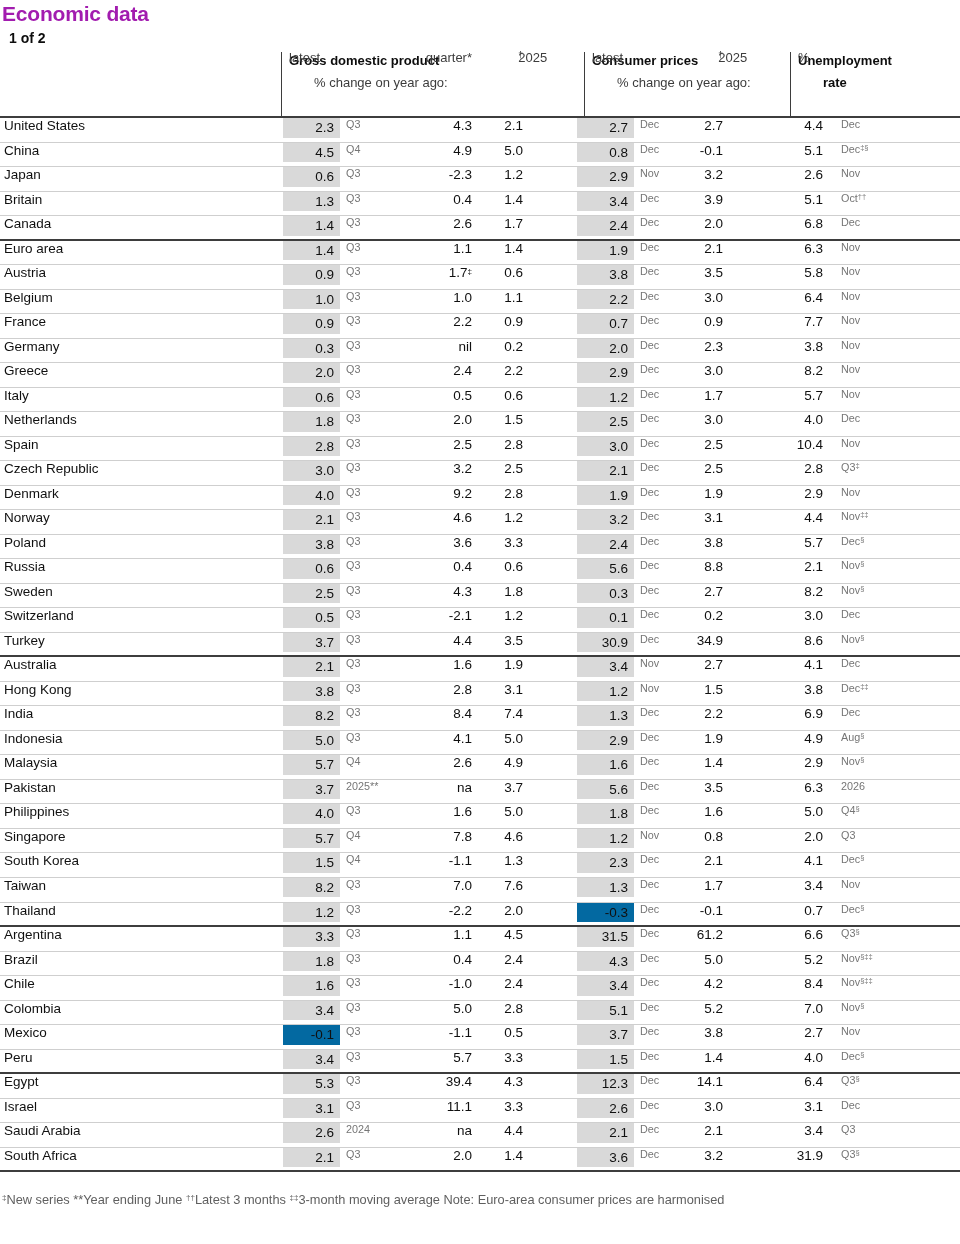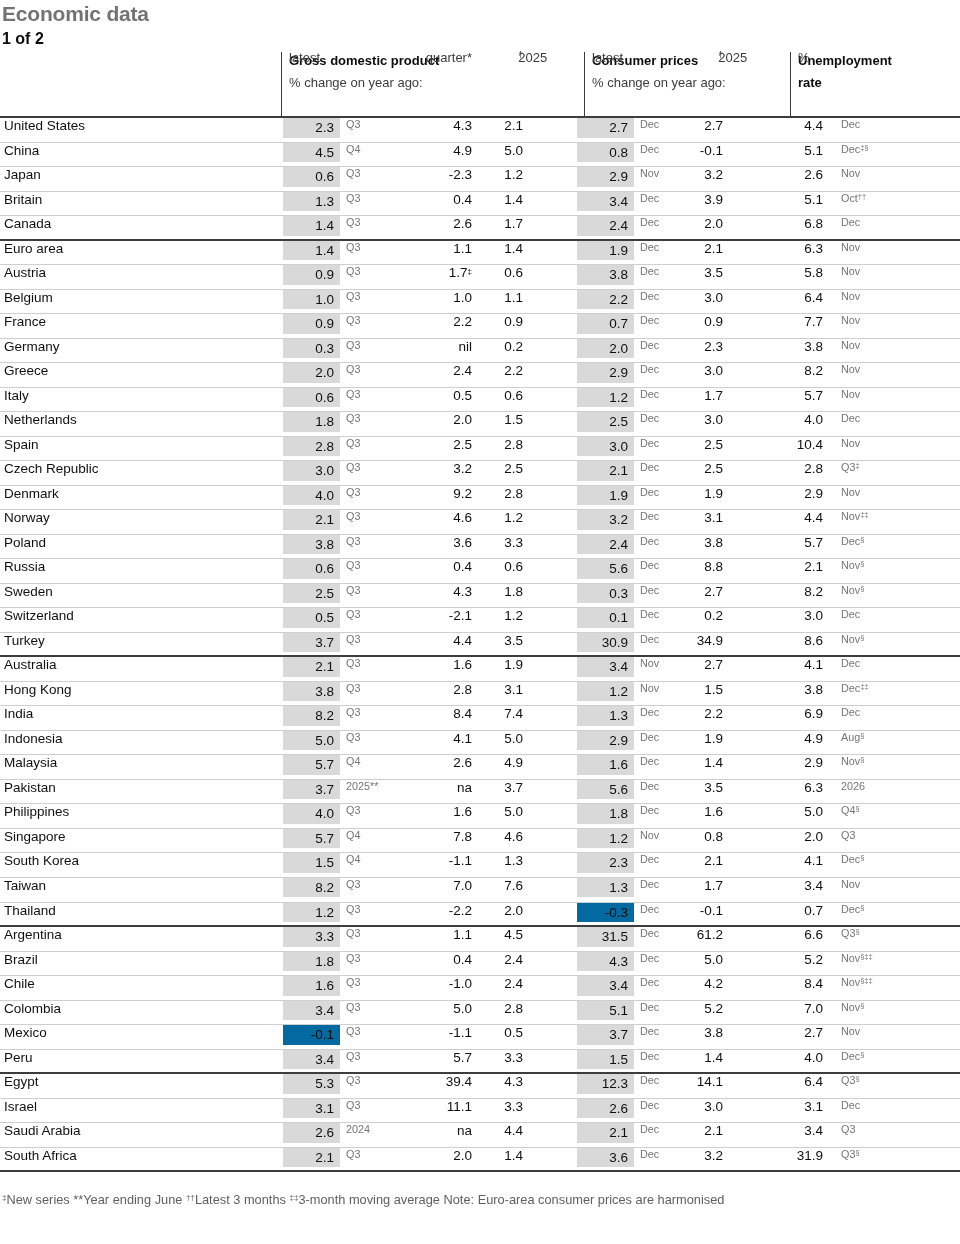--- a/index.html
+++ b/index.html
@@ -5,30 +5,30 @@
   * { margin:0; padding:0; box-sizing:border-box; }
   html,body { background:#ffffff; }
   body {
     width:960px; height:1244px;
     font-family:"Liberation Sans","DejaVu Sans",sans-serif;
     color:#111; position:relative; overflow:hidden;
   }
   .page { width:960px; height:1244px; position:relative; }
 
   
-  .title { position:absolute; left:2px; top:2px; font-size:21px; font-weight:bold; letter-spacing:-0.2px; color:#737373; }
-  .subtitle { position:absolute; left:2px; top:30px; font-size:16px; font-weight:bold; color:#0d0d0d; }
+  .title { position:absolute; left:2px; top:2px; font-size:21px; font-weight:bold; letter-spacing:-0.2px; color:#a21caf; }
+  .subtitle { position:absolute; left:9px; top:30px; font-size:14px; font-weight:bold; color:#0d0d0d; }
 
   
   .thead { position:absolute; left:0; top:50px; width:960px; height:68px; border-bottom:2.5px solid #3d3d3d; }
   .vline { position:absolute; top:2px; bottom:0; width:1px; background:#3d3d3d; }
   .vl-gdp { left:281px; } .vl-cpi { left:584px; } .vl-unemp { left:790px; }
   .grp { position:absolute; font-size:13px; }
   .grp b { font-weight:bold; color:#0d0d0d; }
-  .h-row1 { top:3px; } .h-row2 { top:25px; } .h-row3 { top:47px; }
+  .h-row1 { top:3px; } .h-row2 { top:25px;margin-left:25px; } .h-row3 { top:47px; }
   .h-gdp   { left:289px; } .h-cpi { left:592px; } .h-unemp { left:798px; }
   .h-sub { color:#3c3c3c; font-size:13px; font-weight:normal; }
   .h-cols span { position:absolute; top:0; color:#3c3c3c; font-size:13px; }
   .col-latest-gdp { left:289px; }
   .col-quarter { left:400px; width:72px; text-align:right; }
   .col-2025-gdp { left:462px; width:61px; text-align:right; }
   .col-latest-cpi { left:592px; }
   .col-2025-cpi { left:650px; width:73px; text-align:right; }
   .col-pct { left:798px; }
   sup { font-size:8.5px; vertical-align:4px; letter-spacing:0; }

